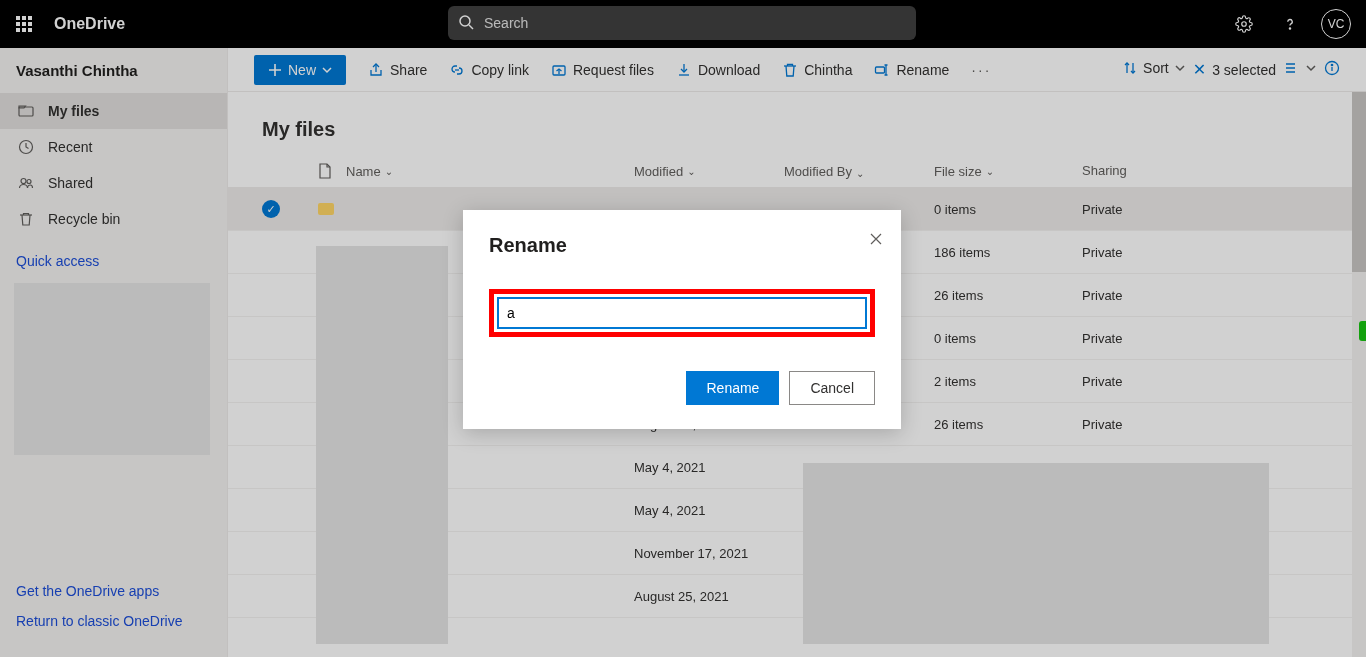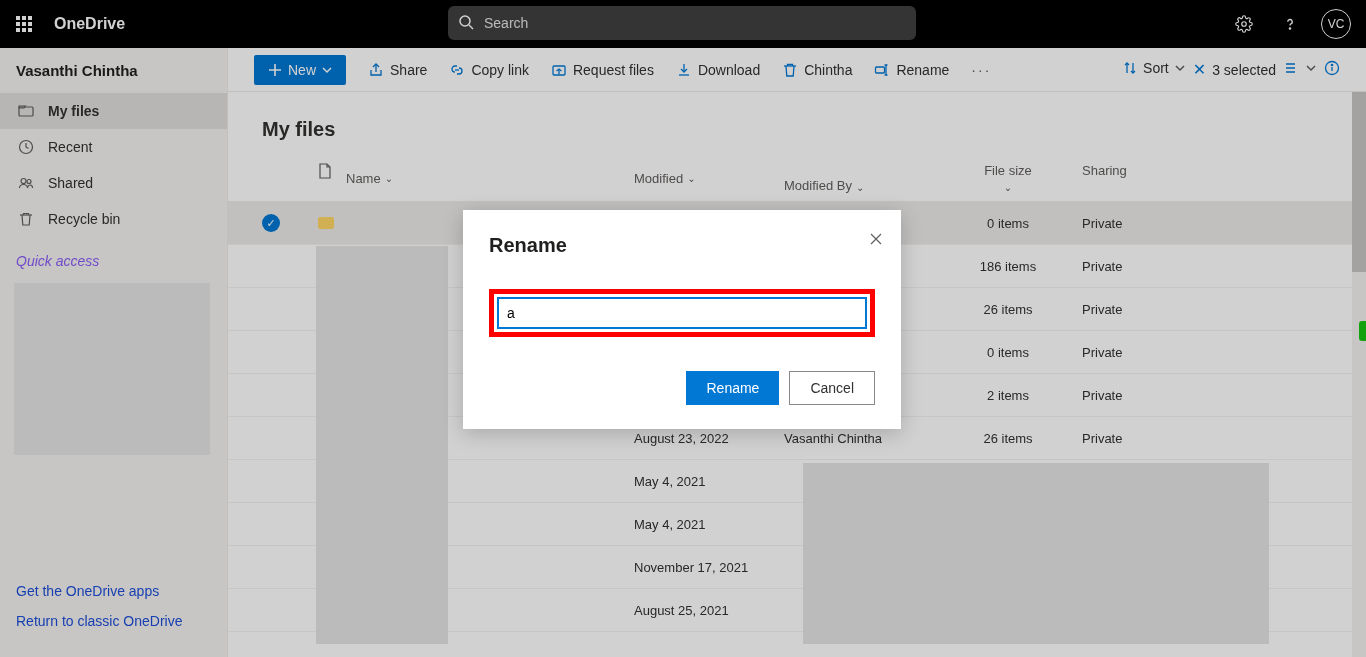--- a/index.html
+++ b/index.html
@@ -18,21 +18,21 @@
   .header-right { margin-left:auto; display:flex; align-items:center; gap:6px; padding-right:10px; }
   .hdr-btn { width:40px; height:48px; display:flex; align-items:center; justify-content:center; cursor:pointer; color:#fff; }
   .avatar { width:30px; height:30px; border:1px solid #fff; border-radius:50%; display:flex; align-items:center; justify-content:center; font-size:12px; }
 
   
   .sidebar { position:absolute; left:0; top:48px; width:228px; bottom:0; background:#f3f2f1; border-right:1px solid #edebe9; }
   .user-name { padding:14px 16px; font-weight:600; font-size:15px; color:#201f1e; }
   .nav-item { display:flex; align-items:center; gap:14px; padding:10px 18px; font-size:14px; color:#323130; cursor:pointer; }
   .nav-item.active { background:#e1dfdd; font-weight:600; }
   .nav-icon { width:16px; display:flex; align-items:center; justify-content:center; color:#605e5c; }
-  .quick-access { padding:16px 16px 8px; font-size:14px; color:#8b5cf6;font-style:italic; }
+  .quick-access { padding:16px 16px 8px; font-size:14px; color:#1d4ed8; }
   .qa-block { margin:6px 14px; width:196px; height:172px; background:#e5e5e5; }
   .sidebar-bottom { position:absolute; bottom:14px; left:16px; font-size:14px; }
   .sidebar-bottom a { display:block; color:#1d4ed8; text-decoration:none; margin-bottom:14px; cursor:pointer; }
 
   
   .toolbar { position:absolute; left:228px; top:48px; right:0; height:44px; background:#fff; border-bottom:1px solid #edebe9; display:flex; align-items:center; padding:15px 26px; gap:22px; font-size:14px; color:#323130; }
   .new-btn { background:#0078d4; color:#fff; padding:7px 14px; display:flex; align-items:center; gap:6px; border-radius:2px; cursor:pointer; }
   .tb-item { display:flex; align-items:center; gap:6px; cursor:pointer; }
   .tb-icon { color:#0078d4; display:inline-flex; }
   .toolbar-right { margin-left:auto; display:flex; align-items:flex-start; gap:8px; }
@@ -40,21 +40,21 @@
 
   
   .main { position:absolute; left:228px; top:92px; right:14px; bottom:0; background:#fff; overflow:hidden; }
   .page-title { padding:26px 34px 14px; font-size:20px; font-weight:600; color:#323130; }
   .table-head { display:flex; padding:8px 34px; font-size:13px; color:#605e5c; border-bottom:1px solid #edebe9; }
   .col-check { width:56px; }
   .col-icon { width:28px; }
   .col-name { width:288px; display:flex; align-items:center; gap:4px; }
   .col-mod { width:150px; display:flex; align-items:center; gap:4px; }
   .col-modby { width:150px; display:flex; align-items:flex-end; gap:4px; }
-  .col-size { width:148px; display:flex; align-items:center; gap:4px;flex-direction:column; }
+  .col-size { width:148px; display:flex; align-items:center; gap:4px; }
   .col-share { flex:1; }
   .row { display:flex; align-items:center; padding:10px 34px; font-size:13px; color:#323130; border-bottom:1px solid #f3f2f1; height:43px; }
   .row.selected { background:#edebe9; }
   .check-circle { width:18px; height:18px; border-radius:50%; background:#0078d4; color:#fff; display:flex; align-items:center; justify-content:center; font-size:11px; }
   .file-ico { width:16px; height:12px; background:#ffd666; border-radius:2px; position:relative; }
   .sort-chev { font-size:10px; color:#605e5c; }
 
   
   .gray-block1 { position:absolute; left:316px; top:246px; width:132px; height:398px; background:#e5e5e5; }
   .gray-block2 { position:absolute; left:803px; top:463px; width:466px; height:181px; background:#e5e5e5; }

